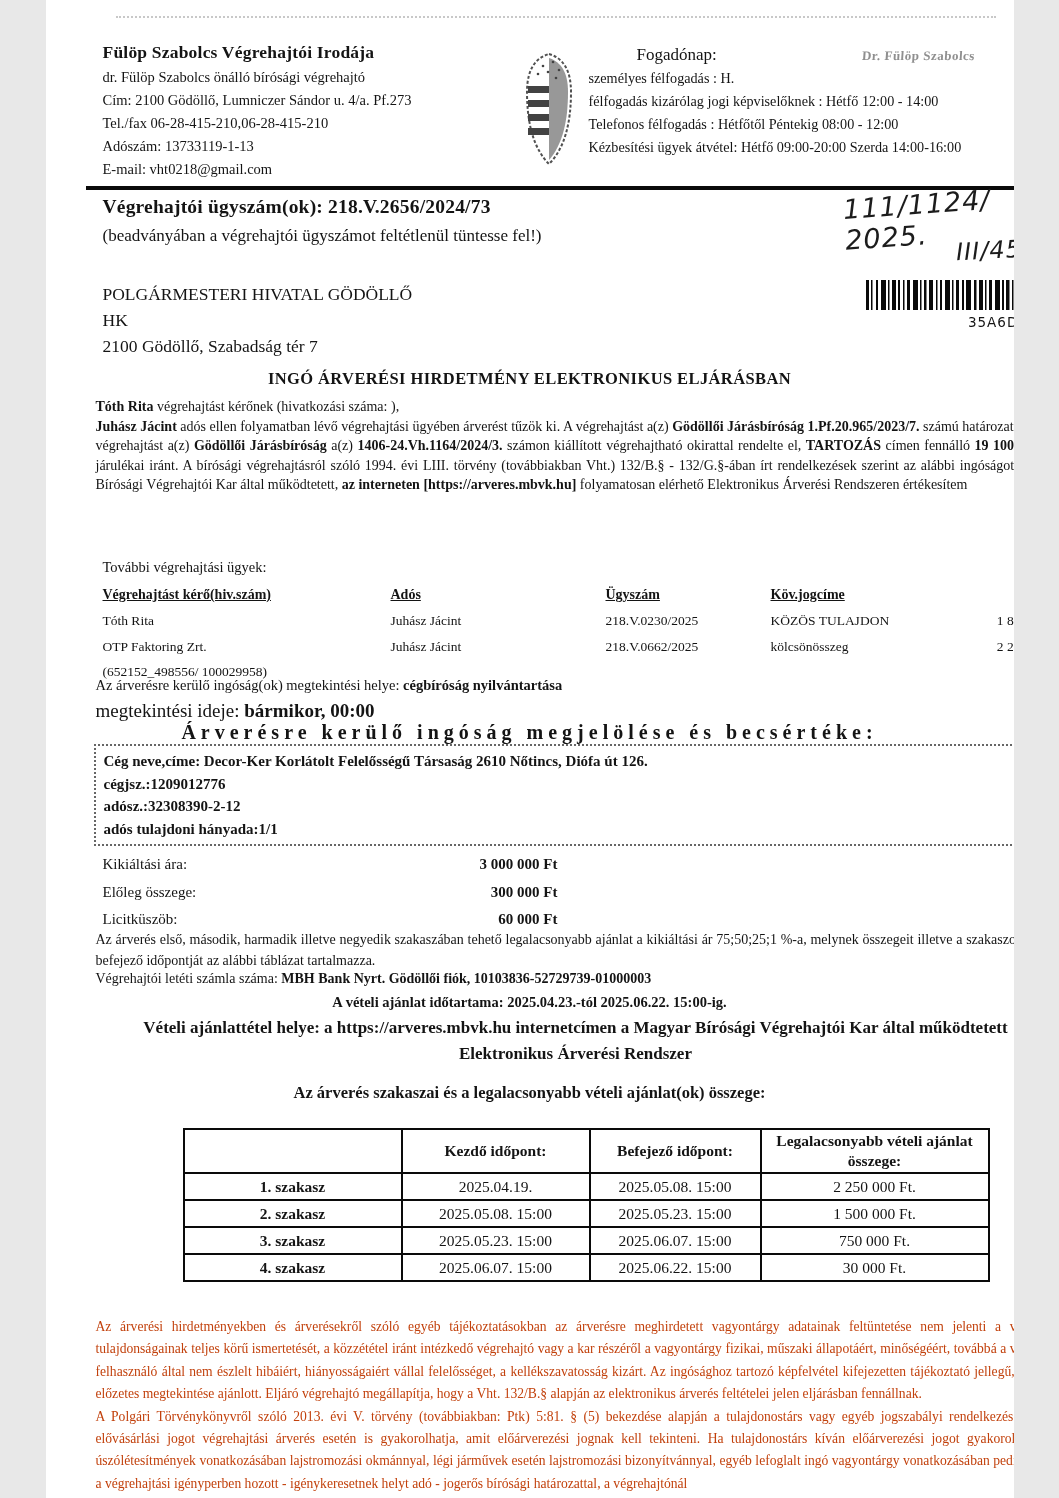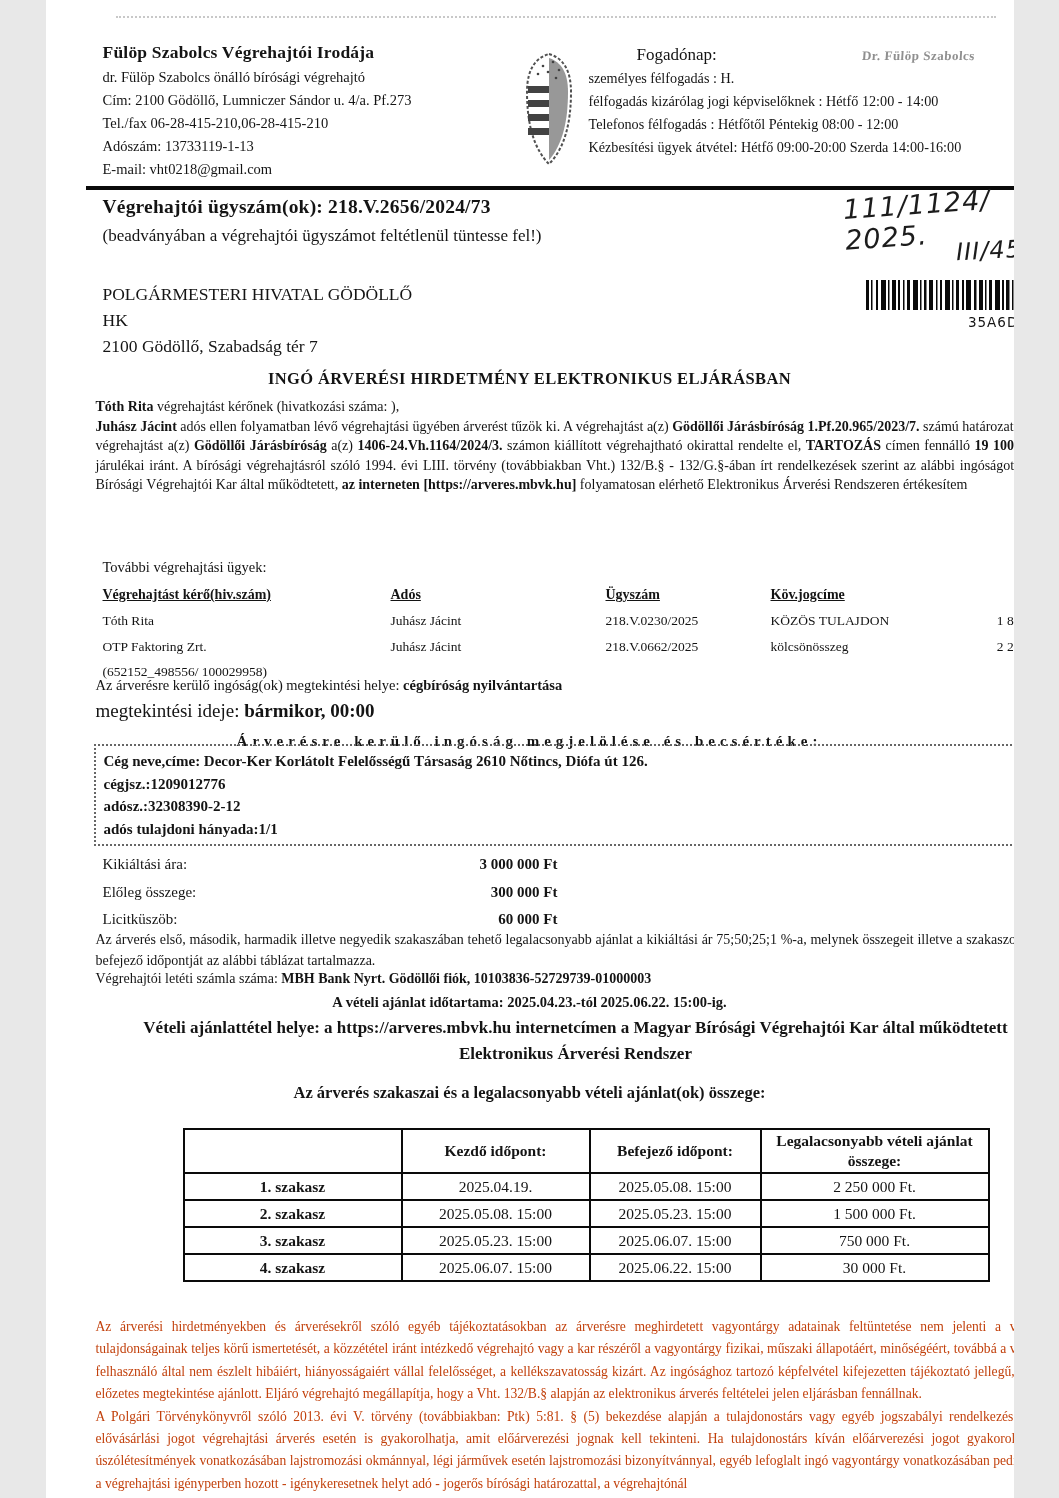--- a/index.html
+++ b/index.html
@@ -54,21 +54,21 @@
   .cc3{width:165px;}
   .cc4{width:190px;}
   .cc5{width:105px;text-align:right;}
   .cases-head .cc1,.cases-head .cc2,.cases-head .cc3,.cases-head .cc4,.cases-head .cc5{
     font-weight:bold;text-decoration:underline;font-size:14px;}
   .ref-note{line-height:24px;}
 
   .viewing1{top:677px;left:50px;font-size:14.5px;}
   .viewing2{top:700px;left:50px;font-size:19px;}
 
-  .item-heading{top:721px;left:0;width:100%;text-align:center;font-weight:bold;font-size:15px;letter-spacing:5px;margin-top:12px;}
+  .item-heading{top:721px;left:0;width:100%;text-align:center;font-weight:bold;font-size:20px;letter-spacing:5px;}
   .item-box{top:744px;left:48px;width:962px;border:2px dotted #666;padding:4px 8px;}
   .item-line{font-weight:bold;font-size:15px;line-height:22.5px;}
 
   .prices{top:851px;left:57px;width:600px;font-size:15px;}
   .price-row{display:flex;line-height:27.5px;}
   .price-label{width:295px;}
   .price-value{width:160px;text-align:right;font-weight:bold;}
 
   .stages-note{top:929px;left:50px;width:980px;font-size:14px;line-height:21px;text-align:justify;}
   .deposit{top:971px;left:50px;font-size:14px;}

